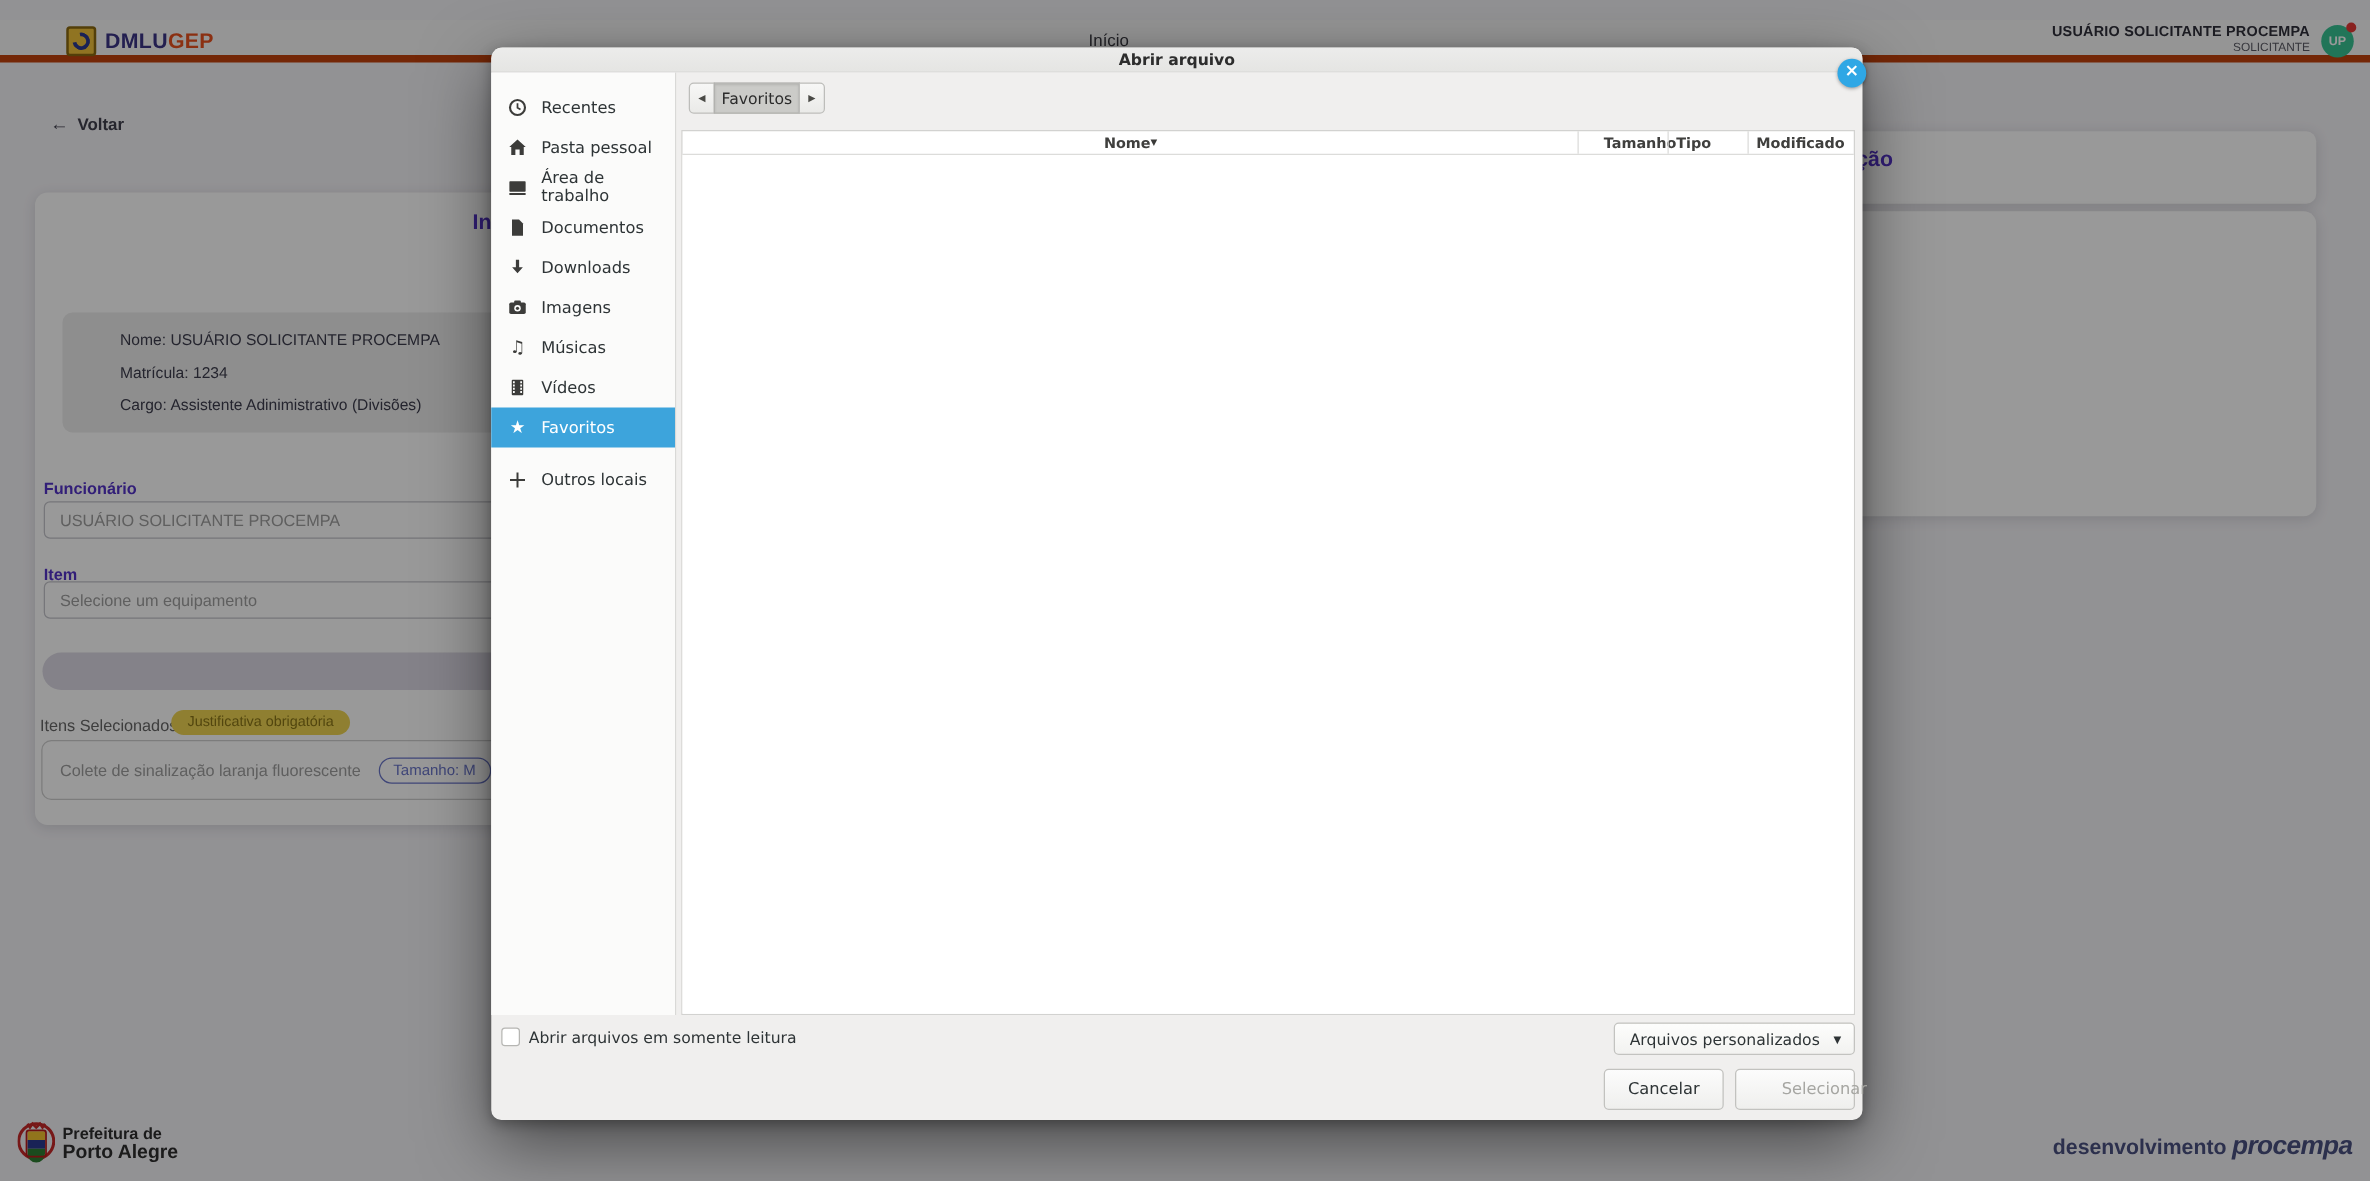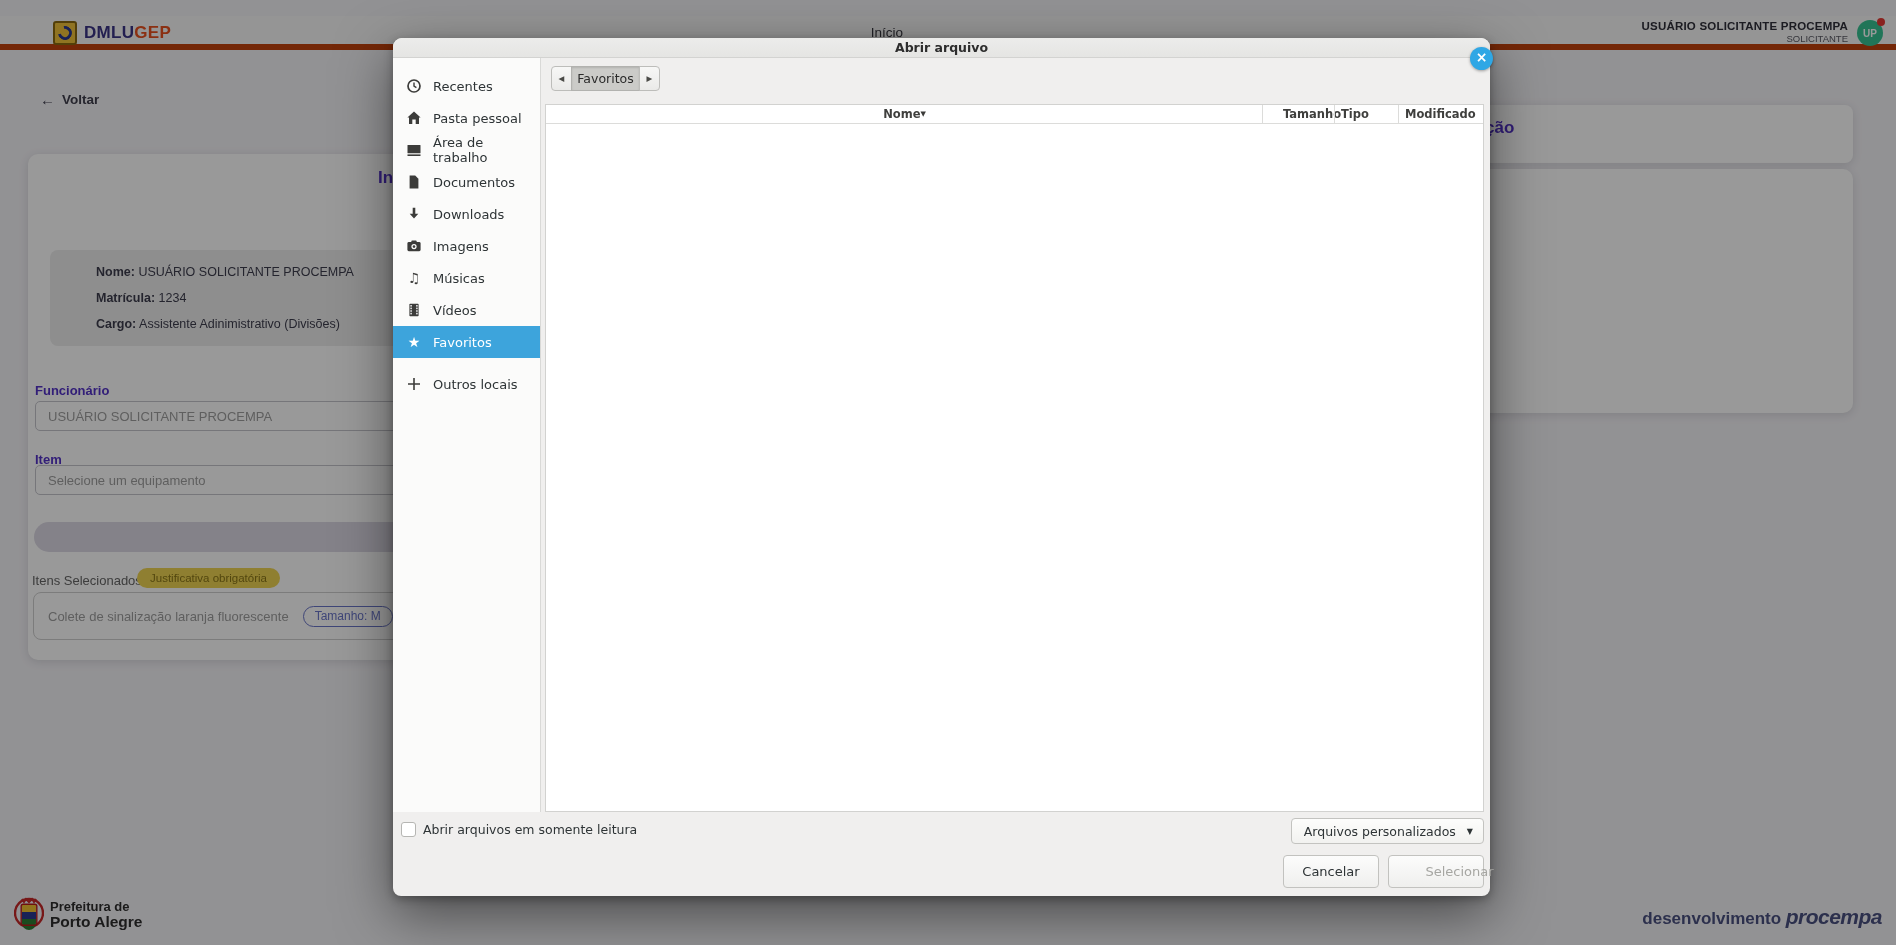--- a/index.html
+++ b/index.html
@@ -39,21 +39,21 @@
   .rh-card    { left:560px; top:105px; width:1293px; height:58px; border-radius:8px; }
   .rb-card    { left:560px; top:169px; width:1293px; height:244px; }
 
   .hfrag { position:absolute; font-size:17px; font-weight:bold; color:#5433c8; }
   .hfrag-left  { left:350px; top:14px; }
   .hfrag-right { left:925px; top:13px; }
 
   .info-box { position:absolute; left:22px; top:96px; width:800px; height:96px;
     background:#ededed; border-radius:8px; padding:9px 14px; }
   .info-row { font-size:12.5px; color:#3d3d4d; line-height:26px; }
-  .info-row b { font-weight:bold;padding-left:32px; }
+  .info-row b { font-weight:normal;padding-left:32px; }
 
   .fld-label { position:absolute; font-size:13px; font-weight:bold; color:#5433c8; }
   .fld-input { position:absolute; left:7px; width:812px; height:30px; background:#fff;
     border:1px solid #c5c5cc; border-radius:5px; font-size:13px; color:#9e9e9e;
     display:flex; align-items:center; padding-left:12px; }
   .pill-btn { position:absolute; left:6px; top:368px; width:816px; height:30px;
     border-radius:15px; background:#dcd9e4; border:none; }
 
   .sel-title { position:absolute; left:4px; top:419px; font-size:13px; color:#666; }
   .badge { position:absolute; left:109px; top:414px; height:20px; padding:0 13px;

